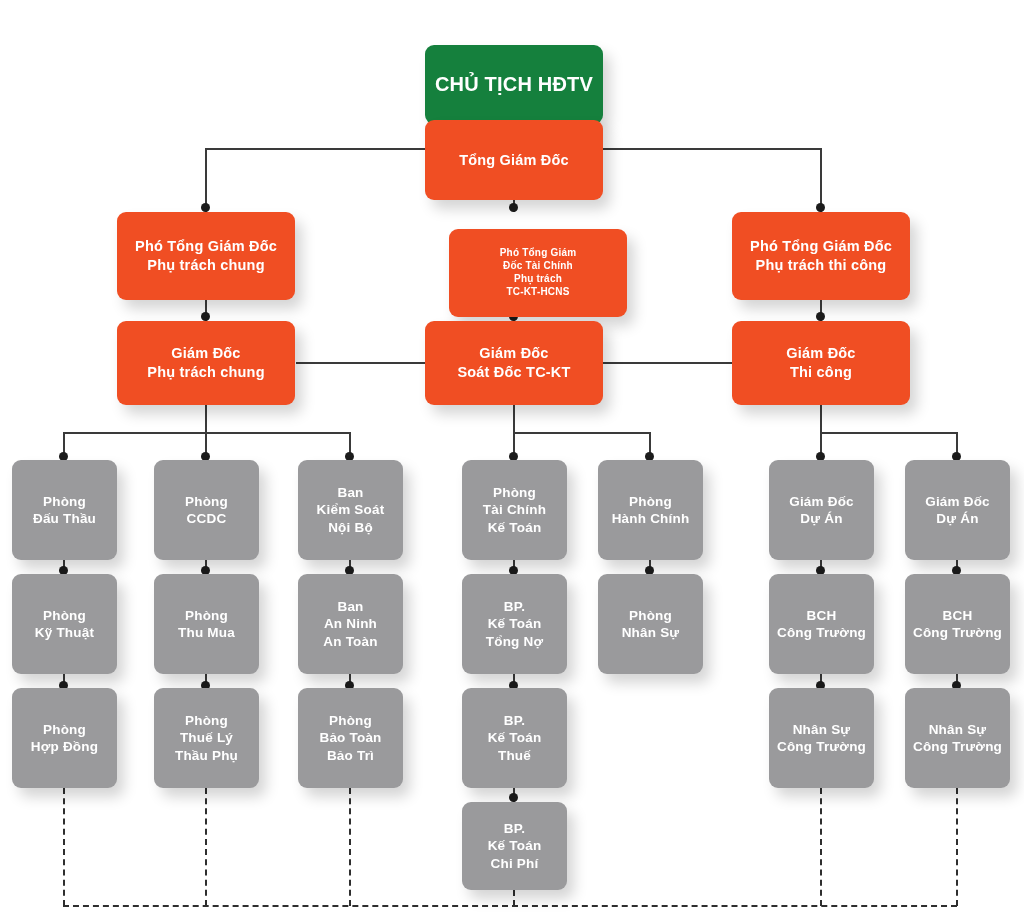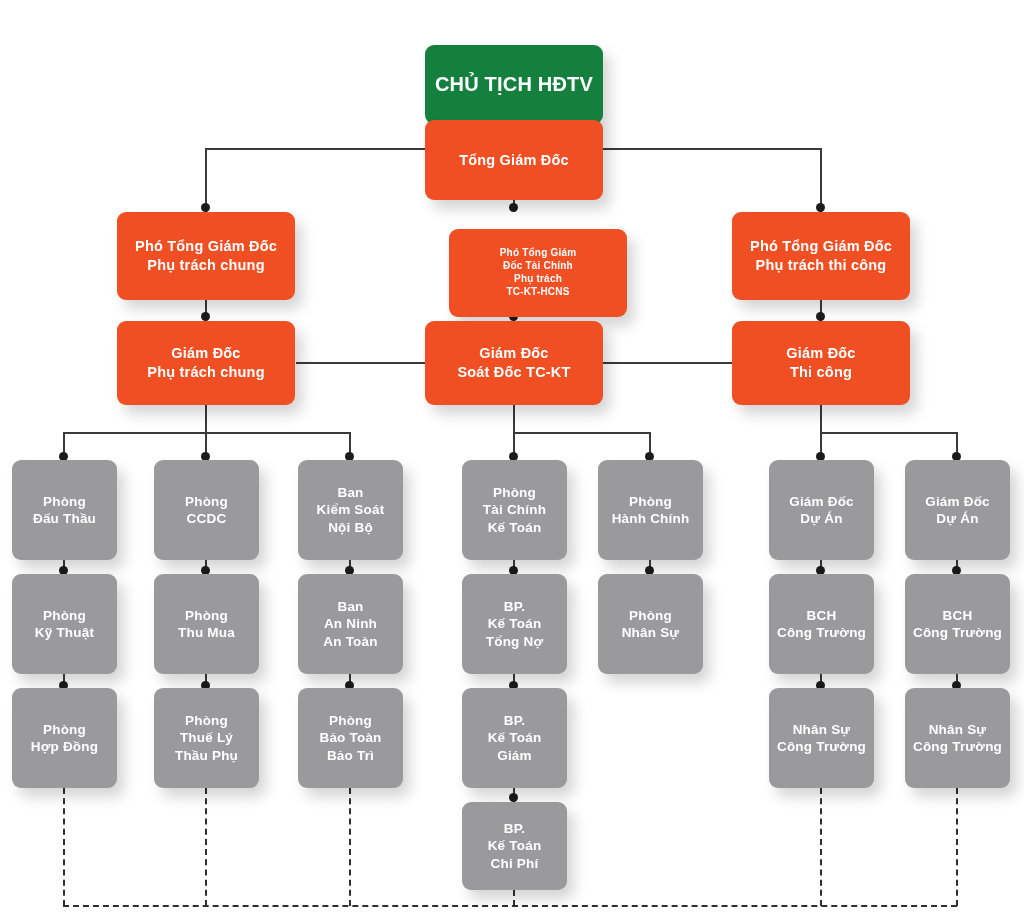--- a/index.html
+++ b/index.html
@@ -207,21 +207,21 @@
   <div class="node gray" style="left:12px;top:688px;width:105px;height:100px;">
     <span class="lbl"><span>Phòng</span><br><span>Hợp Đồng</span></span>
   </div>
   <div class="node gray" style="left:154px;top:688px;width:105px;height:100px;">
     <span class="lbl"><span>Phòng</span><br><span>Thuế Lý</span><br><span>Thầu Phụ</span></span>
   </div>
   <div class="node gray" style="left:298px;top:688px;width:105px;height:100px;">
     <span class="lbl"><span>Phòng</span><br><span>Bảo Toàn</span><br><span>Bảo Trì</span></span>
   </div>
   <div class="node gray" style="left:462px;top:688px;width:105px;height:100px;">
-    <span class="lbl"><span>BP.</span><br><span>Kế Toán</span><br><span>Giám</span></span>
+    <span class="lbl"><span>BP.</span><br><span>Kế Toán</span><br><span>Thuế</span></span>
   </div>
   <div class="node gray" style="left:769px;top:688px;width:105px;height:100px;">
     <span class="lbl"><span>Nhân Sự</span><br><span>Công Trường</span></span>
   </div>
   <div class="node gray" style="left:905px;top:688px;width:105px;height:100px;">
     <span class="lbl"><span>Nhân Sự</span><br><span>Công Trường</span></span>
   </div>
 
   <div class="node gray" style="left:462px;top:802px;width:105px;height:88px;">
     <span class="lbl"><span>BP.</span><br><span>Kế Toán</span><br><span>Chi Phí</span></span>

